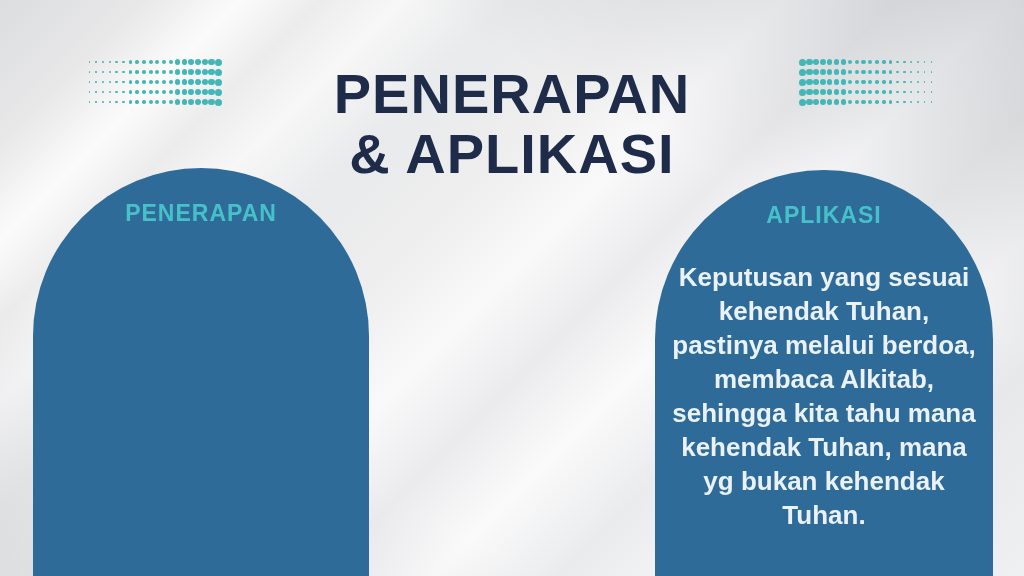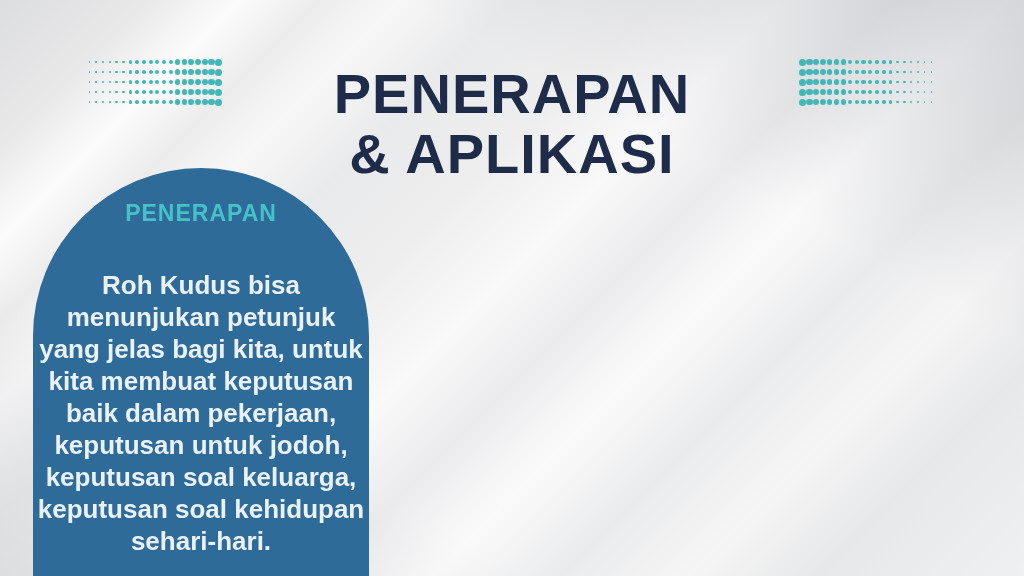--- a/index.html
+++ b/index.html
@@ -698,25 +698,27 @@
           <span class="dot" style="width: 1.2px; height: 1.2px; background: rgb(67, 183, 183);"></span>
         </span>
       </div>
     </div>
 
   <h1 class="title">PENERAPAN
 &amp; APLIKASI</h1>
 
   <div class="panel panel-left">
     <div class="panel-header">PENERAPAN</div>
-    <div class="panel-body">Roh Kudus bisa
-menunjukan petunjuk
-yang jelas bagi kita, untuk
-kita membuat keputusan
-baik dalam pekerjaan,
-keputusan untuk jodoh,
-keputusan soal keluarga,
-keputusan soal kehidupan
-sehari-hari.</div>
   </div>
 
+  <div class="panel panel-right">
+    <div class="panel-header">APLIKASI</div>
+    <div class="panel-body">Keputusan yang sesuai
+kehendak Tuhan,
+pastinya melalui berdoa,
+membaca Alkitab,
+sehingga kita tahu mana
+kehendak Tuhan, mana
+yg bukan kehendak
+Tuhan.</div>
+  </div>
 
 </div>
 
 </body></html>

